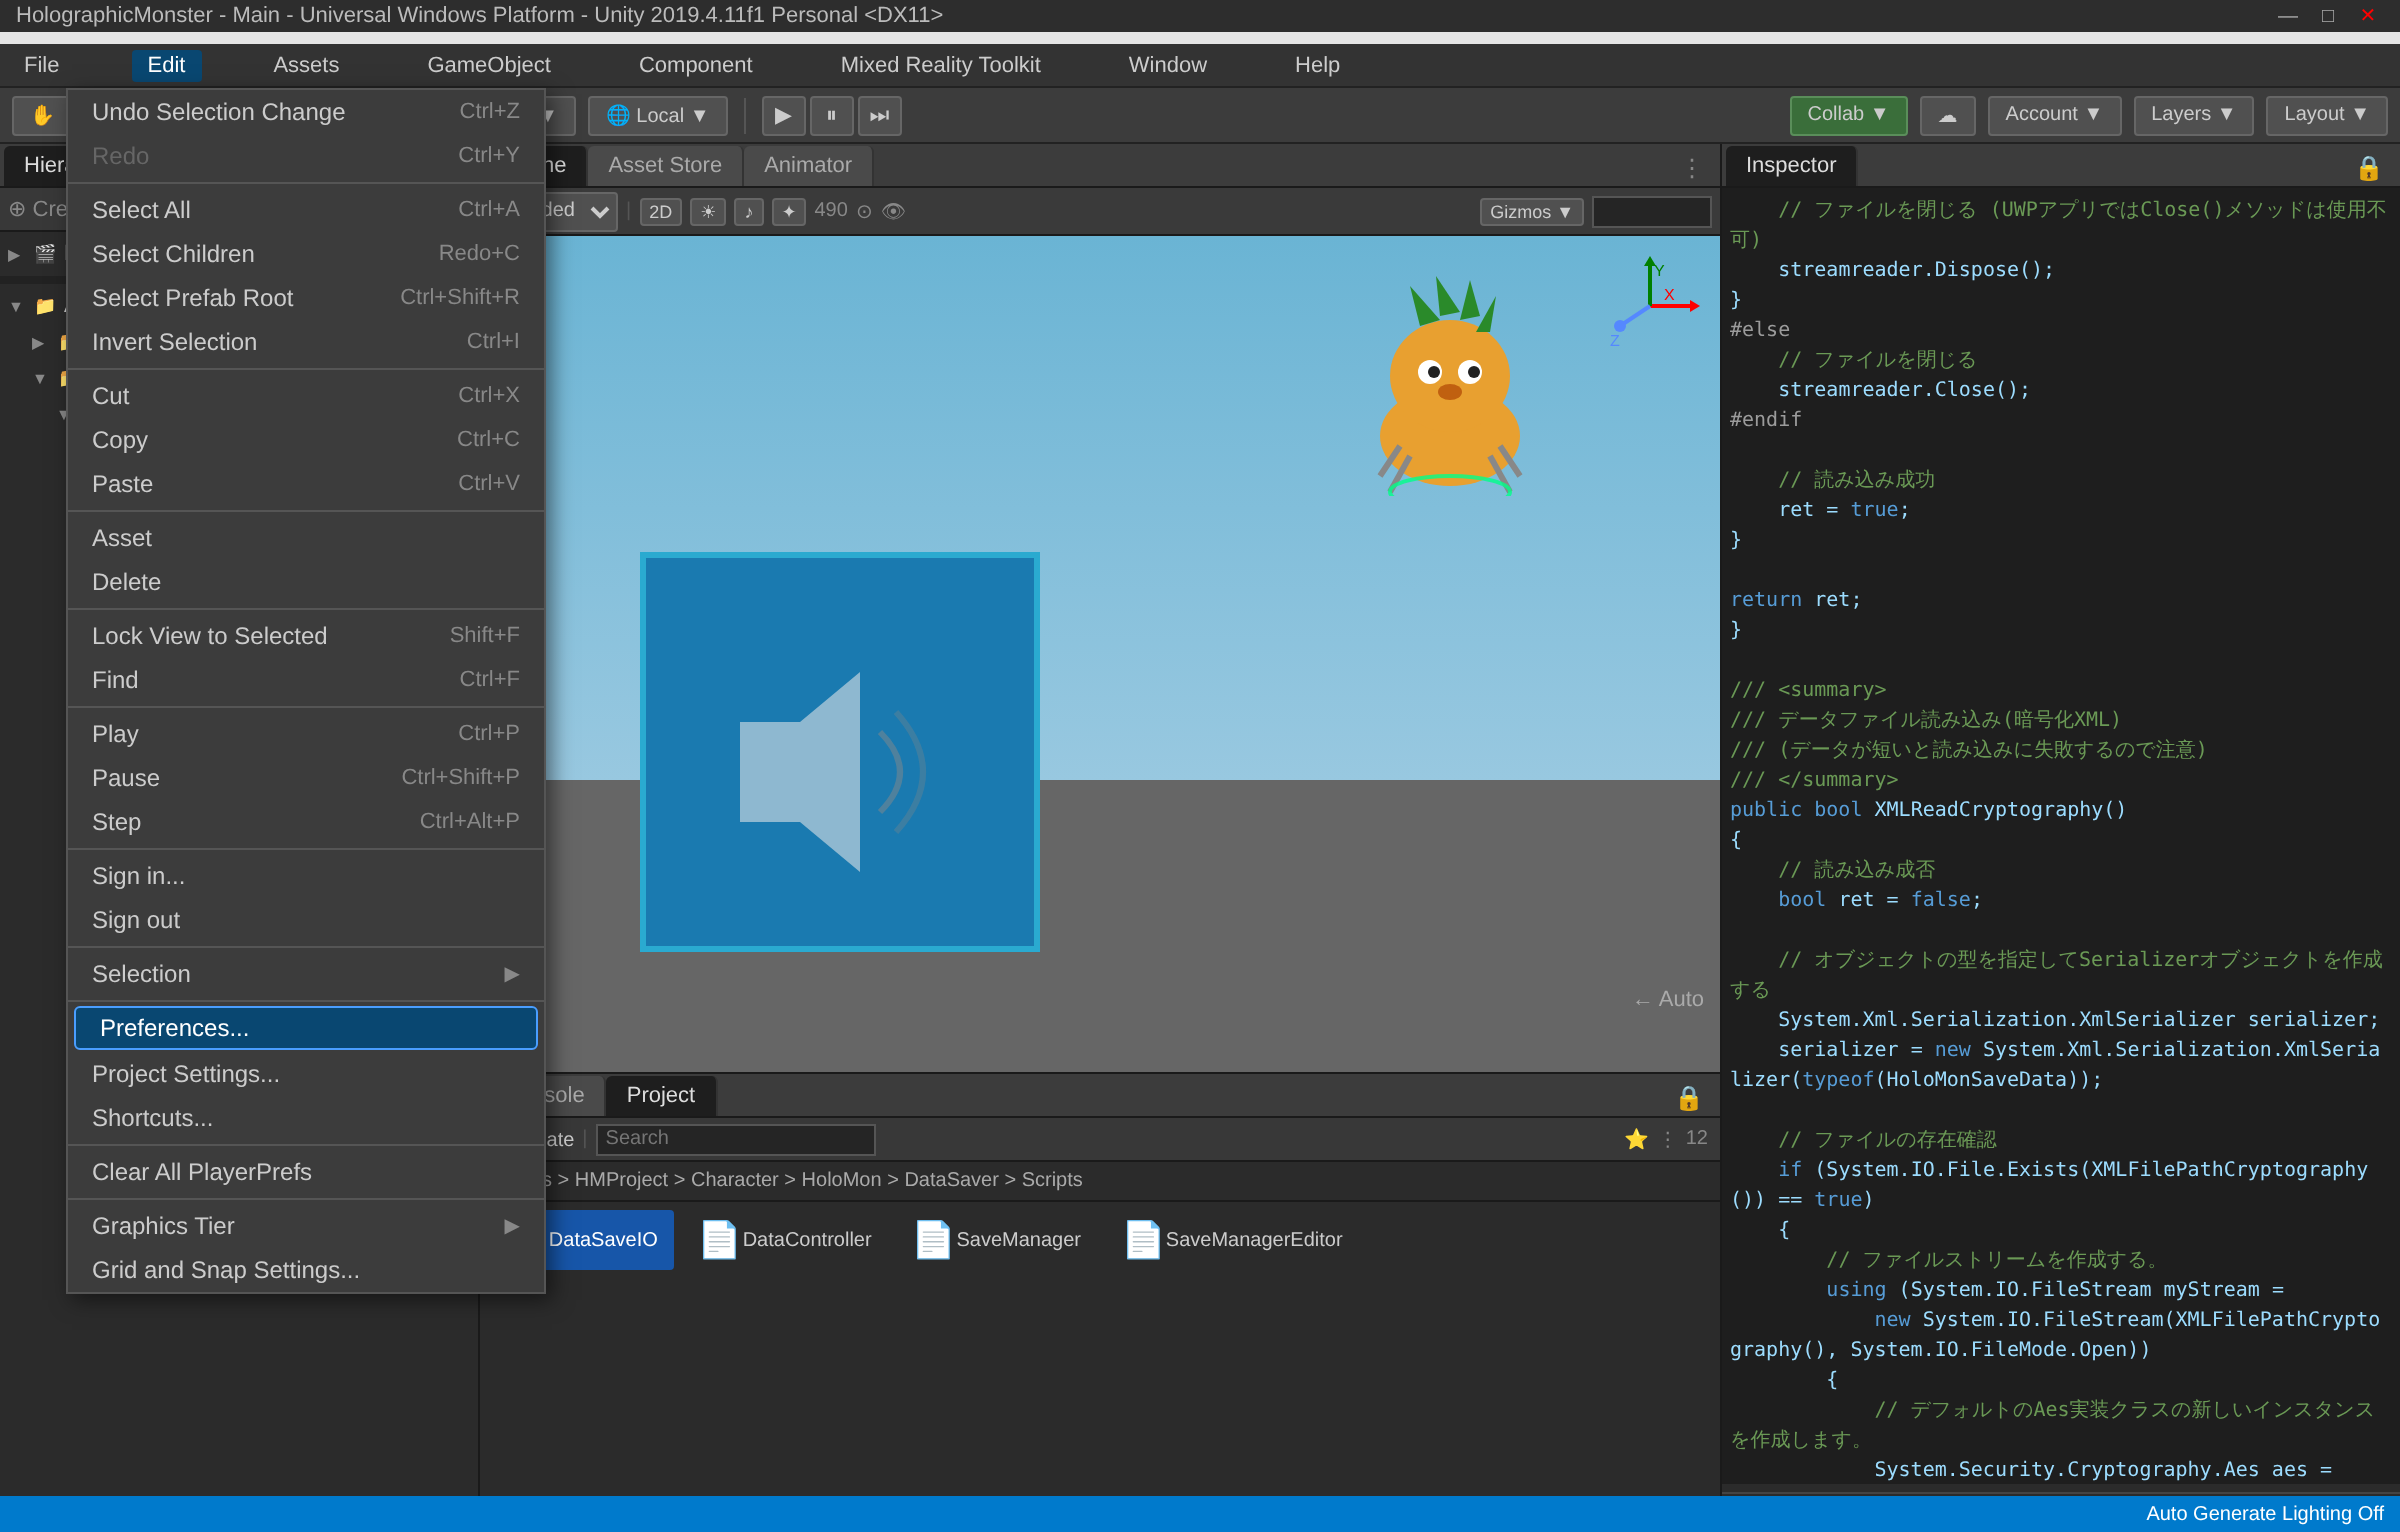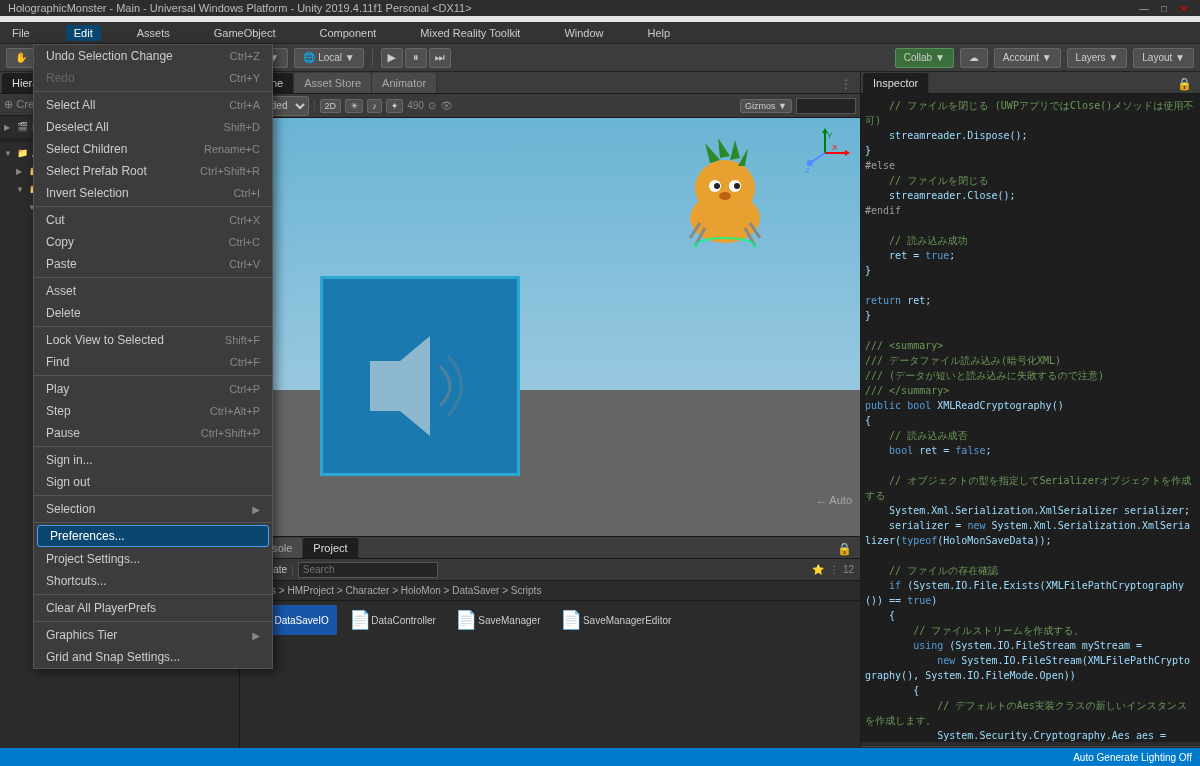--- a/index.html
+++ b/index.html
@@ -718,26 +718,22 @@
     <div class="dd-item disabled">
       <span>Redo</span>
         <span class="dd-shortcut">Ctrl+Y</span>
     </div>
     <div class="dd-separator"></div>
     <div class="dd-item">
       <span>Select All</span>
         <span class="dd-shortcut">Ctrl+A</span>
     </div>
     <div class="dd-item">
-      <span>Deselect All</span>
-        <span class="dd-shortcut">Shift+D</span>
-    </div>
-    <div class="dd-item">
       <span>Select Children</span>
-        <span class="dd-shortcut">Rename+C</span>
+        <span class="dd-shortcut">Redo+C</span>
     </div>
     <div class="dd-item">
       <span>Select Prefab Root</span>
         <span class="dd-shortcut">Ctrl+Shift+R</span>
     </div>
     <div class="dd-item">
       <span>Invert Selection</span>
         <span class="dd-shortcut">Ctrl+I</span>
     </div>
     <div class="dd-separator"></div>
@@ -770,26 +766,26 @@
     <div class="dd-item">
       <span>Find</span>
         <span class="dd-shortcut">Ctrl+F</span>
     </div>
     <div class="dd-separator"></div>
     <div class="dd-item">
       <span>Play</span>
         <span class="dd-shortcut">Ctrl+P</span>
     </div>
     <div class="dd-item">
+      <span>Pause</span>
+        <span class="dd-shortcut">Ctrl+Shift+P</span>
+    </div>
+    <div class="dd-item">
       <span>Step</span>
         <span class="dd-shortcut">Ctrl+Alt+P</span>
-    </div>
-    <div class="dd-item">
-      <span>Pause</span>
-        <span class="dd-shortcut">Ctrl+Shift+P</span>
     </div>
     <div class="dd-separator"></div>
     <div class="dd-item">
       <span>Sign in...</span>
     </div>
     <div class="dd-item">
       <span>Sign out</span>
     </div>
     <div class="dd-separator"></div>
     <div class="dd-item">

